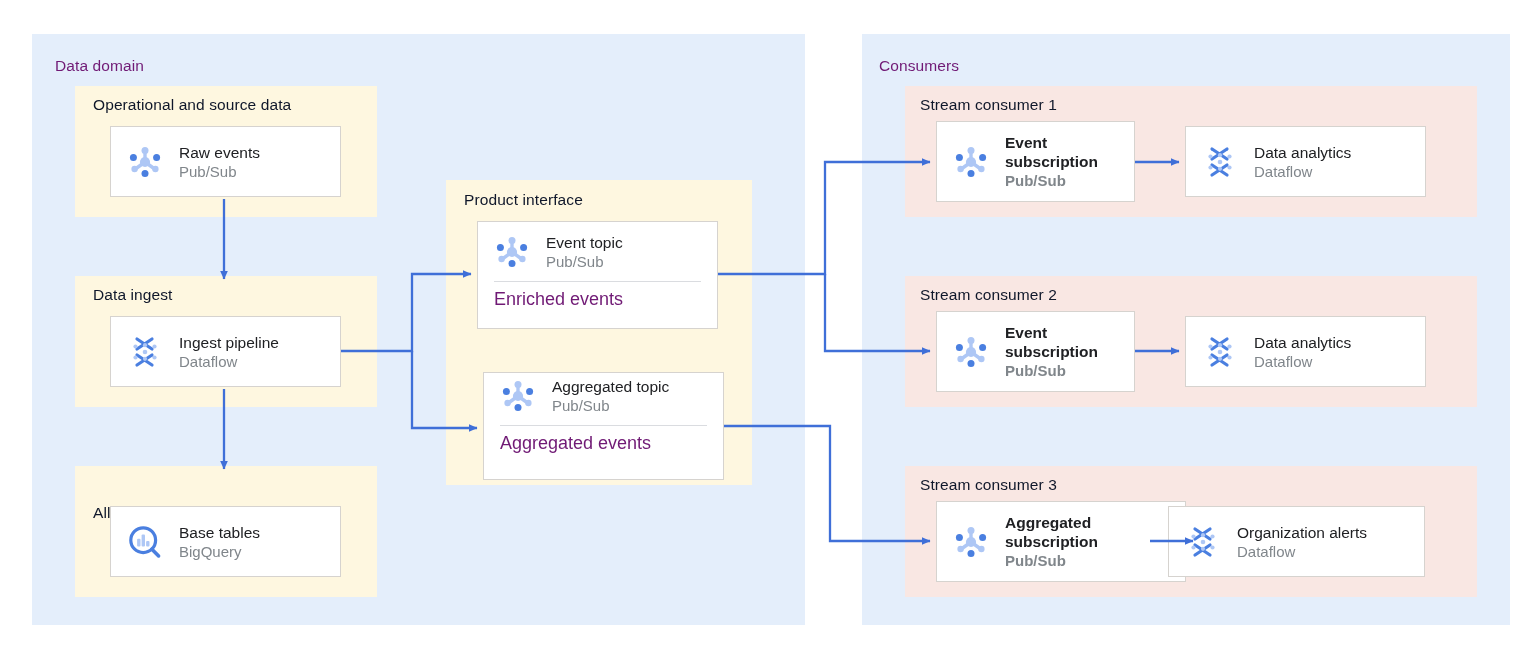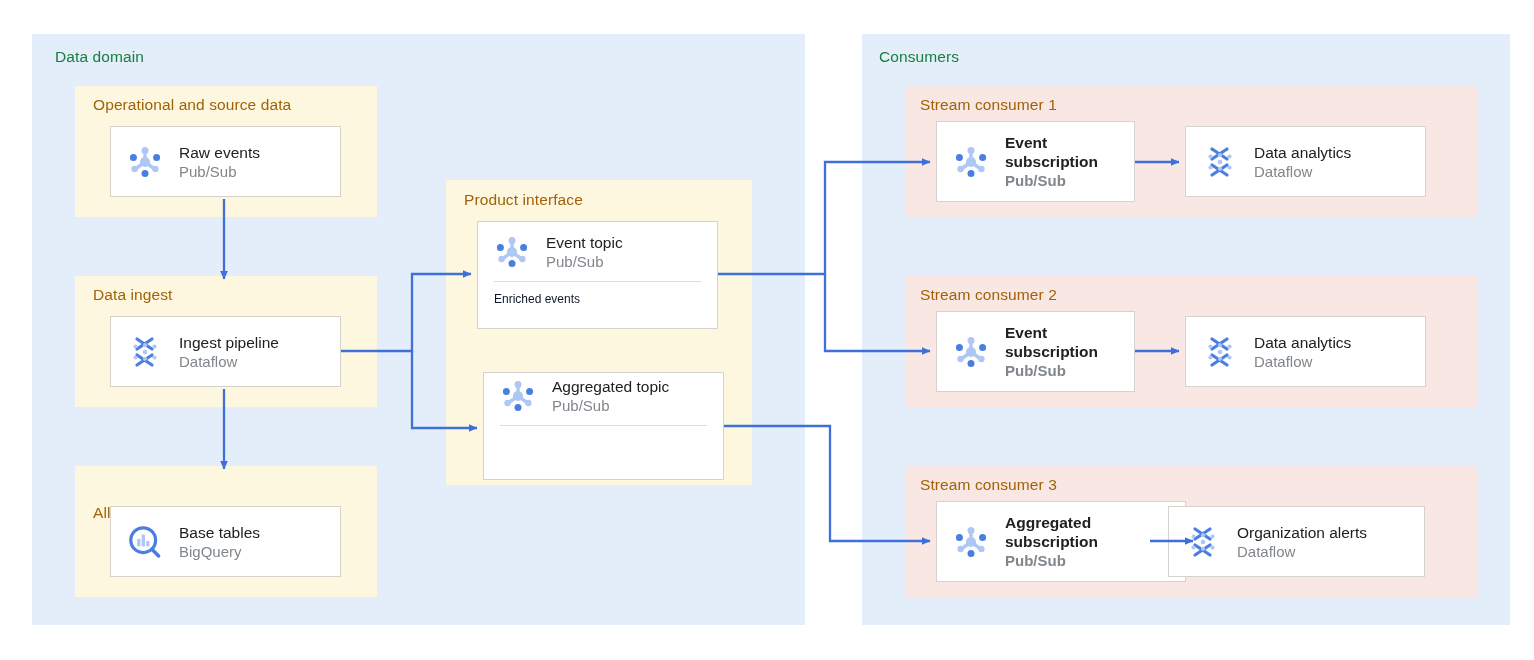--- a/index.html
+++ b/index.html
@@ -16,26 +16,26 @@
   }
 
   
   .panel{position:absolute;}
   .panel-outer{background:#e4eefb;}
   .panel-yellow{background:#fef7e0;}
   .panel-pink{background:#f9e7e3;}
 
   .panel-label{
     position:absolute;
-    color:#a16207;
+    color:#0f172a;
     font-size:15.5px;
     letter-spacing:.1px;
     white-space:nowrap;
   }
-  .panel-label.outer-lbl{color:#15803d;}
+  .panel-label.outer-lbl{color:#701a75;margin-top:9px;}
 
   
   .card{
     position:absolute;
     background:#ffffff;
     border:1px solid #d6d3cf;
     box-sizing:border-box;
     display:flex;
     flex-direction:column;
     justify-content:center;
@@ -63,22 +63,22 @@
     color:#80868b;
     font-size:15px;
     line-height:19px;
   }
   .card-divider{
     height:1px;
     background:#dadce0;
     margin:9px 16px 0 16px;
   }
   .card-foot{
-    color:#0f172a;
-    font-size:12px;
+    color:#701a75;
+    font-size:18px;
     line-height:19px;
     padding:8px 16px 0 16px;
   }
 
   
   .card.stacked .card-main{align-items:center;font-weight:bold;}
 
   
   .conn{position:absolute;}
   svg.conn{overflow:visible;}
@@ -220,20 +220,21 @@
           <circle cx="9.6" cy="27" r="3.2" fill="#aec7f5"></circle>
           <circle cx="30.4" cy="27" r="3.2" fill="#aec7f5"></circle>
         </svg>
       </span>
       <span class="card-txt">
         <span class="card-title">Aggregated topic</span>
         <span class="card-sub">Pub/Sub</span>
       </span>
     </div>
     <div class="card-divider"></div>
+    <div class="card-foot">Aggregated events</div>
   </div>
 
   <div class="panel panel-outer" style="left:862px;top:34px;width:648px;height:591px;"></div>
   <div class="panel-label outer-lbl" style="left:879px;top:48px;">Consumers</div>
 
   <div class="panel panel-pink" style="left:905px;top:86px;width:572px;height:131px;"></div>
   <div class="panel-label" style="left:920px;top:96px;">Stream consumer 1</div>
 
   <div class="card stacked" style="left:936px;top:121px;width:199px;height:81px;">
     <div class="card-main">

